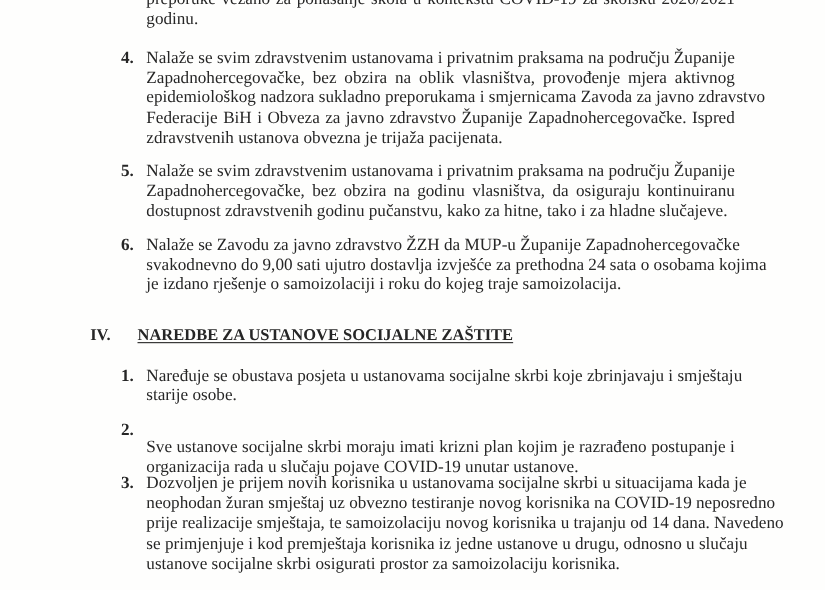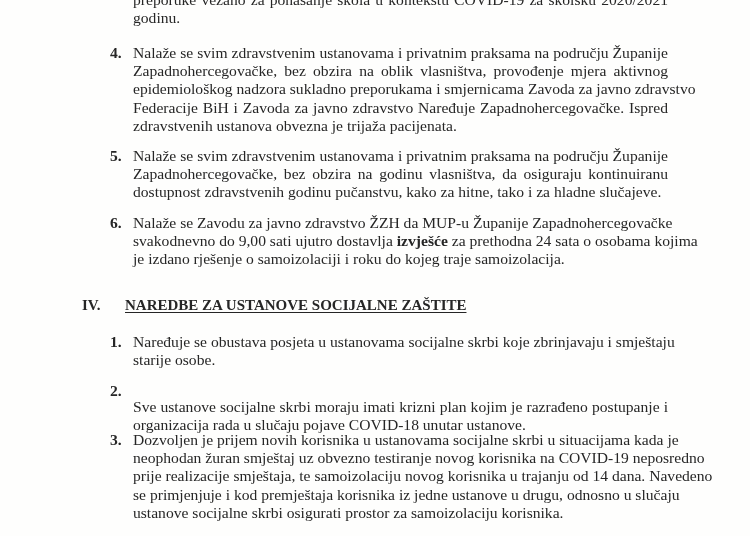--- a/index.html
+++ b/index.html
@@ -60,41 +60,41 @@
       font-size: 15px;
     }
     .heading .h-num {
       display: inline-block;
       width: 43px;
     }
     .heading .h-title {
       text-decoration: underline;
       text-underline-offset: 2px;
     }
-    b.em { font-weight: bold; }
+    b.em { font-weight: normal; }
   </style>
 </head>
 <body>
 
 <div class="page">
 
   <div class="item" style="top:-9px;">
     <div class="txt" style="top:0;">
       <span class="line">preporuke vezano za ponašanje škola u kontekstu COVID-19 za školsku 2020/2021</span>
       <span class="line last">godinu.</span>
     </div>
   </div>
 
   <div class="item" style="top:44px;">
     <span class="num">4.</span>
     <div class="txt" style="top:0;">
       <span class="line">Nalaže se svim zdravstvenim ustanovama i privatnim praksama na području Županije</span>
       <span class="line">Zapadnohercegovačke, bez obzira na oblik vlasništva, provođenje mjera aktivnog</span>
       <span class="line">epidemiološkog nadzora sukladno preporukama i  smjernicama Zavoda za javno zdravstvo</span>
-      <span class="line">Federacije BiH i Zavoda za javno zdravstvo Naređuje Zapadnohercegovačke. Ispred</span>
+      <span class="line">Federacije BiH i Obveza za javno zdravstvo Županije Zapadnohercegovačke. Ispred</span>
       <span class="line last">zdravstvenih ustanova obvezna je trijaža pacijenata.</span>
     </div>
   </div>
 
   <div class="item" style="top:147px;">
     <span class="num">5.</span>
     <div class="txt" style="top:0;">
       <span class="line">Nalaže se svim zdravstvenim ustanovama i privatnim praksama na području Županije</span>
       <span class="line">Zapadnohercegovačke, bez obzira na godinu vlasništva, da osiguraju kontinuiranu</span>
       <span class="line last">dostupnost zdravstvenih godinu pučanstvu, kako za hitne, tako i za hladne slučajeve.</span>
@@ -119,21 +119,21 @@
     <div class="txt" style="top:0;">
       <span class="line">Naređuje se obustava posjeta u ustanovama socijalne skrbi koje zbrinjavaju i smještaju</span>
       <span class="line last">starije osobe.</span>
     </div>
   </div>
 
   <div class="item" style="top:382px;">
     <span class="num">2.</span>
     <div class="txt" style="top:16px;">
       <span class="line">Sve ustanove socijalne skrbi moraju imati krizni plan kojim je razrađeno postupanje i</span>
-      <span class="line last">organizacija rada u slučaju pojave COVID-18 unutar ustanove.</span>
+      <span class="line last">organizacija rada u slučaju pojave COVID-19 unutar ustanove.</span>
     </div>
   </div>
 
   <div class="item" style="top:431px;">
     <span class="num">3.</span>
     <div class="txt" style="top:0;">
       <span class="line">Dozvoljen je prijem novih korisnika u ustanovama socijalne skrbi u situacijama kada je</span>
       <span class="line">neophodan žuran smještaj uz obvezno testiranje novog korisnika na COVID-19 neposredno</span>
       <span class="line">prije realizacije smještaja, te samoizolaciju novog korisnika u trajanju od 14 dana. Navedeno</span>
       <span class="line">se primjenjuje i kod premještaja korisnika iz jedne ustanove u drugu, odnosno u slučaju</span>

